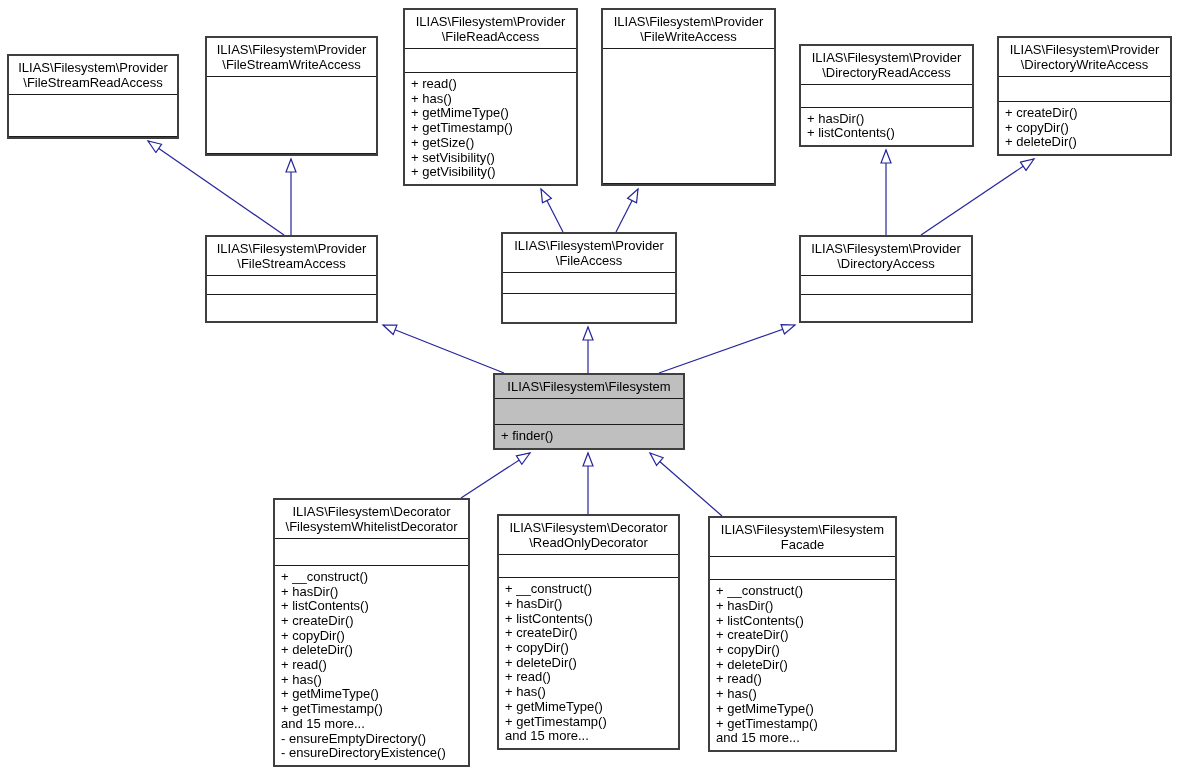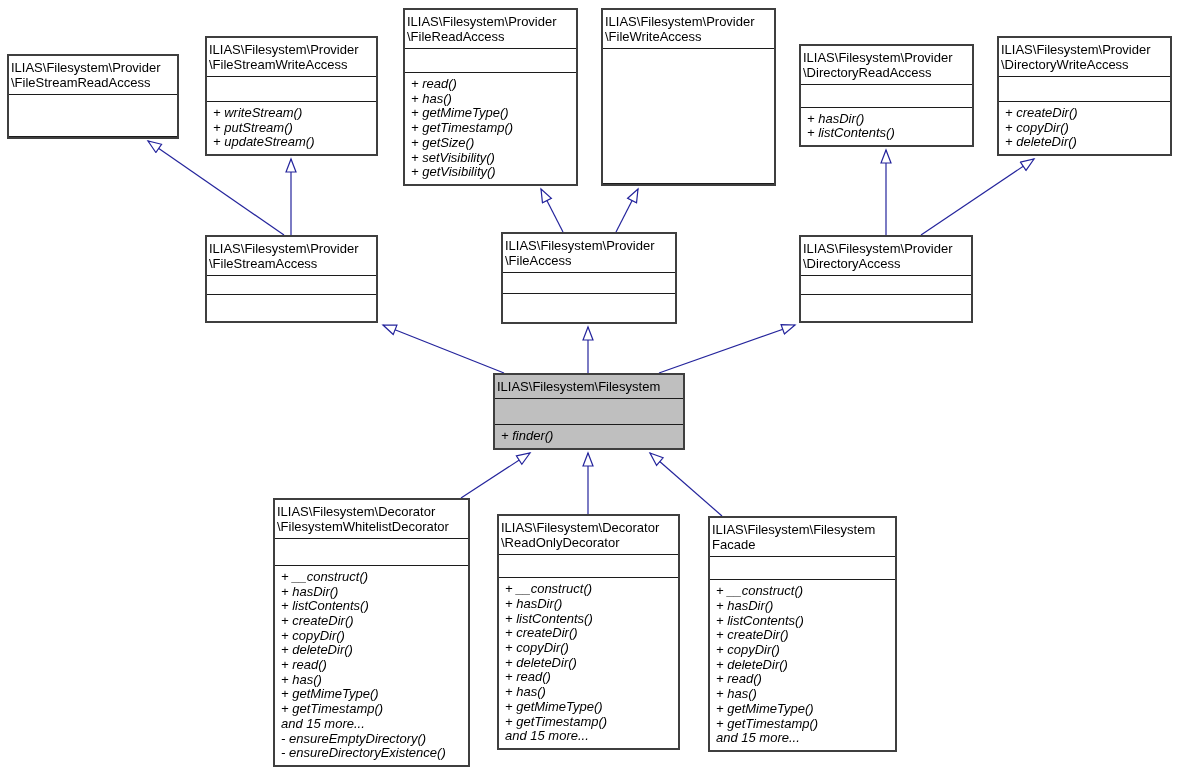--- a/index.html
+++ b/index.html
@@ -8,23 +8,23 @@
     font-family:"Liberation Sans",sans-serif;font-size:13px;color:#000;
     overflow:hidden;
   }
   .arrows{position:absolute;left:0;top:0;}
   .arrows line{stroke:#24249c;stroke-width:1.2;}
   .ucls{
     position:absolute;box-sizing:border-box;
     border:2px solid #3f3f3f;background:#ffffff;
     display:flex;flex-direction:column;
   }
-  .ucls .t{text-align:left;line-height:15px;padding:4px 2px;white-space:pre-line;}
+  .ucls .t{text-align:center;line-height:15px;padding:4px 2px;white-space:pre-line;}
   .ucls .a{flex:1;min-height:12px;border-top:1px solid #1c1c1c;border-bottom:1px solid #1c1c1c;}
-  .ucls .m{line-height:14.7px;padding:4px 6px;white-space:pre-line;font-style:italic;}
+  .ucls .m{line-height:14.7px;padding:4px 6px;white-space:pre-line;}
   .ucls.eq .m{flex:1;}
   .ucls.hl{background:#bfbfbf;}
 
   
   #b0{left:7px;   top:54px;  width:172px; height:85px;}
   #b1{left:205px; top:36px;  width:173px; height:120px;}
   #b2{left:403px; top:8px;   width:175px; height:178px;}
   #b3{left:601px; top:8px;   width:175px; height:178px;}
   #b4{left:799px; top:44px;  width:175px; height:103px;}
   #b5{left:997px; top:36px;  width:175px; height:120px;}
@@ -64,23 +64,20 @@
   <div class="ucls" id="b0">
     <div class="t">ILIAS\Filesystem\Provider
 \FileStreamReadAccess</div>
     <div class="a"></div>
   </div>
 
   <div class="ucls" id="b1">
     <div class="t">ILIAS\Filesystem\Provider
 \FileStreamWriteAccess</div>
     <div class="a"></div>
-    <div class="m">+ writeStream()
-+ putStream()
-+ updateStream()</div>
   </div>
 
   <div class="ucls" id="b2">
     <div class="t">ILIAS\Filesystem\Provider
 \FileReadAccess</div>
     <div class="a"></div>
     <div class="m">+ read()
 + has()
 + getMimeType()
 + getTimestamp()

